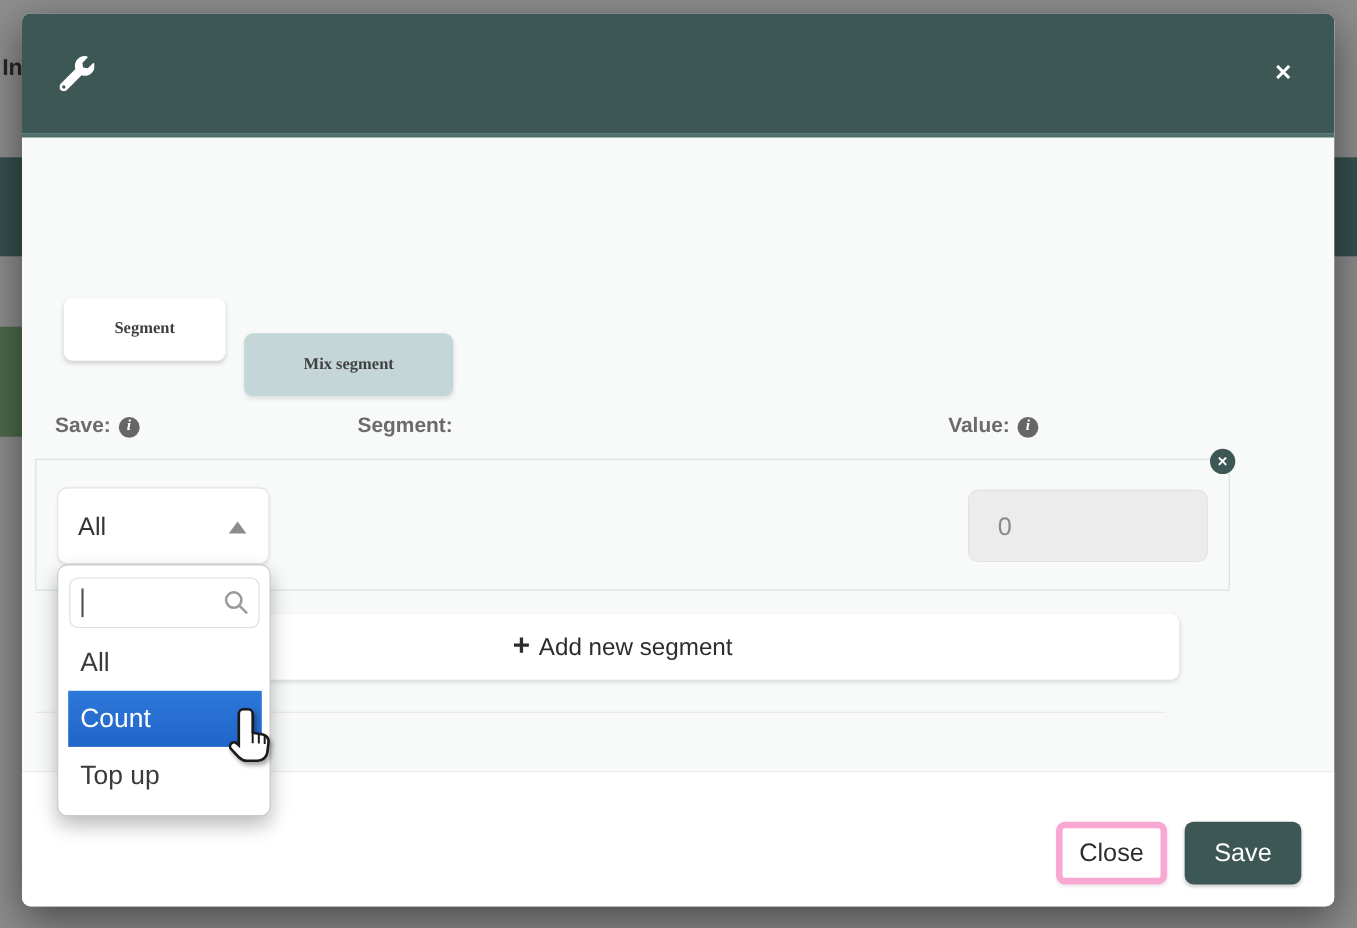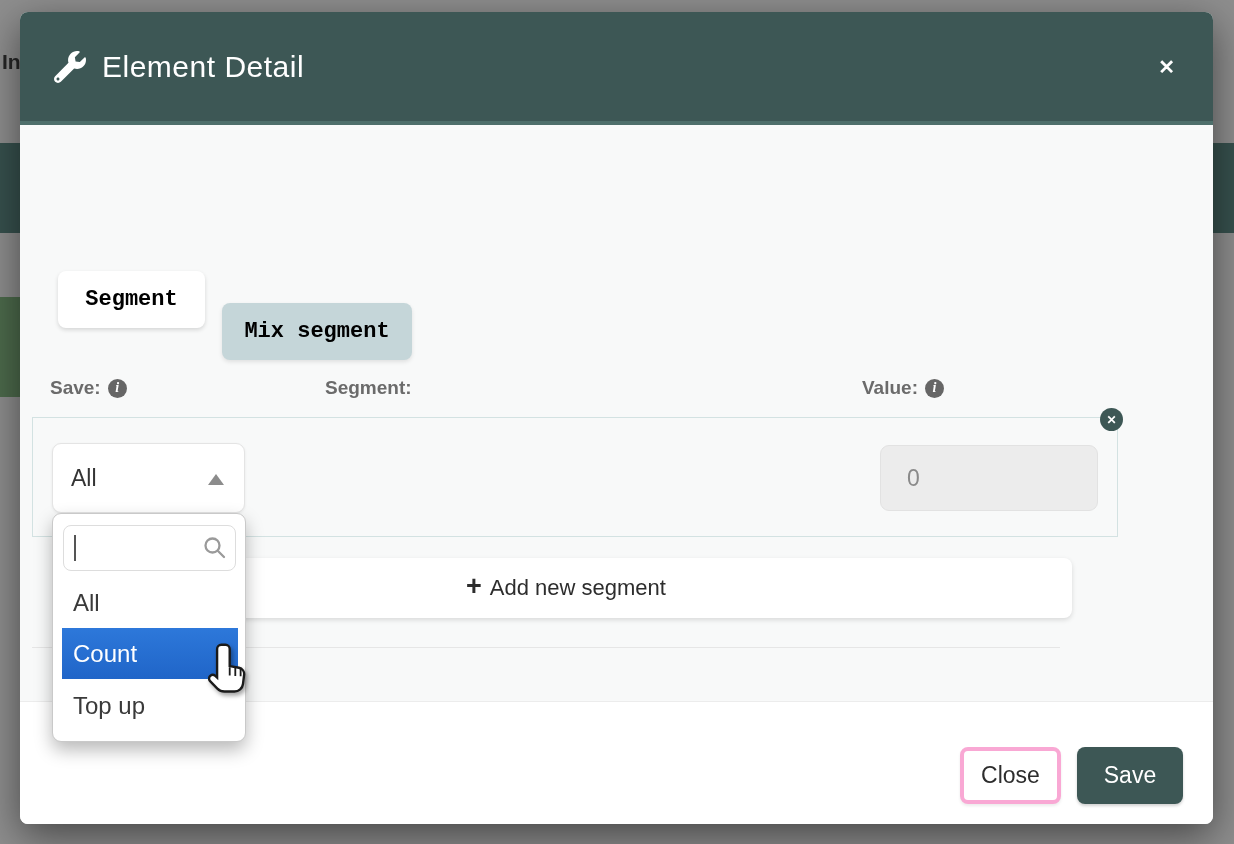--- a/index.html
+++ b/index.html
@@ -39,21 +39,21 @@
     background:none; border:none; color:#ffffff; font-size:20px; font-weight:700;
     cursor:pointer; line-height:1;
   }
   .accent-strip { position:absolute; left:0; top:109px; width:100%; height:4px; background:#4e6f6b; }
 
   .modal-body { position:absolute; left:0; top:113px; width:100%; height:576px; }
 
   
   .tab {
     position:absolute; top:146px; height:57px; border:none; border-radius:8px;
-    font-family:Liberation Mono, monospace; font-size:22px; font-weight:700; color:#000000;
+    font-family:Liberation Serif, serif; font-size:15px; font-weight:700; color:#404040;
     display:flex; align-items:center; justify-content:center; cursor:pointer;
   }
   .tab-segment { left:38px; width:147px; background:#ffffff; box-shadow:0 2px 4px rgba(0,0,0,.14); }
   .tab-mix { left:202px; width:190px; background:#c5d6d9; box-shadow:0 2px 4px rgba(0,0,0,.10);margin-top:32px; }
 
   
   .col-label {
     position:absolute; top:252px; font-size:19px; font-weight:700; color:#6b6b6b;
     display:flex; align-items:center; gap:7px;
   }
@@ -137,41 +137,40 @@
 
   
   .modal-footer {
     position:absolute; left:0; top:689px; width:100%; height:123px;
     background:#ffffff; border-top:1px solid #ececec;
   }
   .footer-btn {
     position:absolute; top:45px; height:57px; border-radius:8px; font-family:inherit;
     font-size:23px; display:flex; align-items:center; justify-content:center; cursor:pointer;
   }
-  .close-btn { left:940px; width:101px; background:#ffffff; border:4px solid #f9a8d4; color:#2d2d2d; box-shadow:0 2px 3px rgba(0,0,0,.08); }
+  .close-btn { left:940px; width:101px; background:#ffffff; border:6px solid #f9a8d4; color:#2d2d2d; box-shadow:0 2px 3px rgba(0,0,0,.08); }
   .save-btn { left:1057px; width:106px; background:#3d5755; border:none; color:#ffffff; box-shadow:0 2px 3px rgba(0,0,0,.18); }
 </style>
 </head>
 <body>
 
 <div class="screen">
 
   <div class="bg-clipped-text">In</div>
   <div class="bg-teal-band"></div>
   <div class="bg-green-block"></div>
 
   <div class="modal">
 
     <div class="modal-header">
       <span class="wrench-icon">
         <svg viewBox="0 0 512 512">
             <path d="M507.73 109.1c-2.24-9.03-13.54-12.09-20.12-5.51l-74.36 74.36-67.88-11.31-11.31-67.88 74.36-74.36c6.62-6.62 3.43-17.9-5.66-20.16-47.38-11.74-99.55.91-136.58 37.93-39.64 39.64-50.55 97.1-34.05 147.2L18.74 402.76c-24.99 24.99-24.99 65.51 0 90.5 24.99 24.99 65.51 24.99 90.5 0l213.21-213.21c50.12 16.71 107.47 5.68 147.37-34.22 37.07-37.07 49.7-89.32 37.91-136.73zM64 472c-13.25 0-24-10.75-24-24 0-13.26 10.75-24 24-24s24 10.74 24 24c0 13.25-10.75 24-24 24z"></path>
           </svg>
       </span>
-      <span class="modal-title">Element Detail</span>
       <button class="modal-close">✕</button>
     </div>
     <div class="accent-strip"></div>
 
     <div class="modal-body">
 
       <button class="tab tab-segment">Segment</button>
       <button class="tab tab-mix">Mix segment</button>
 
       <div class="col-label lbl-type">

